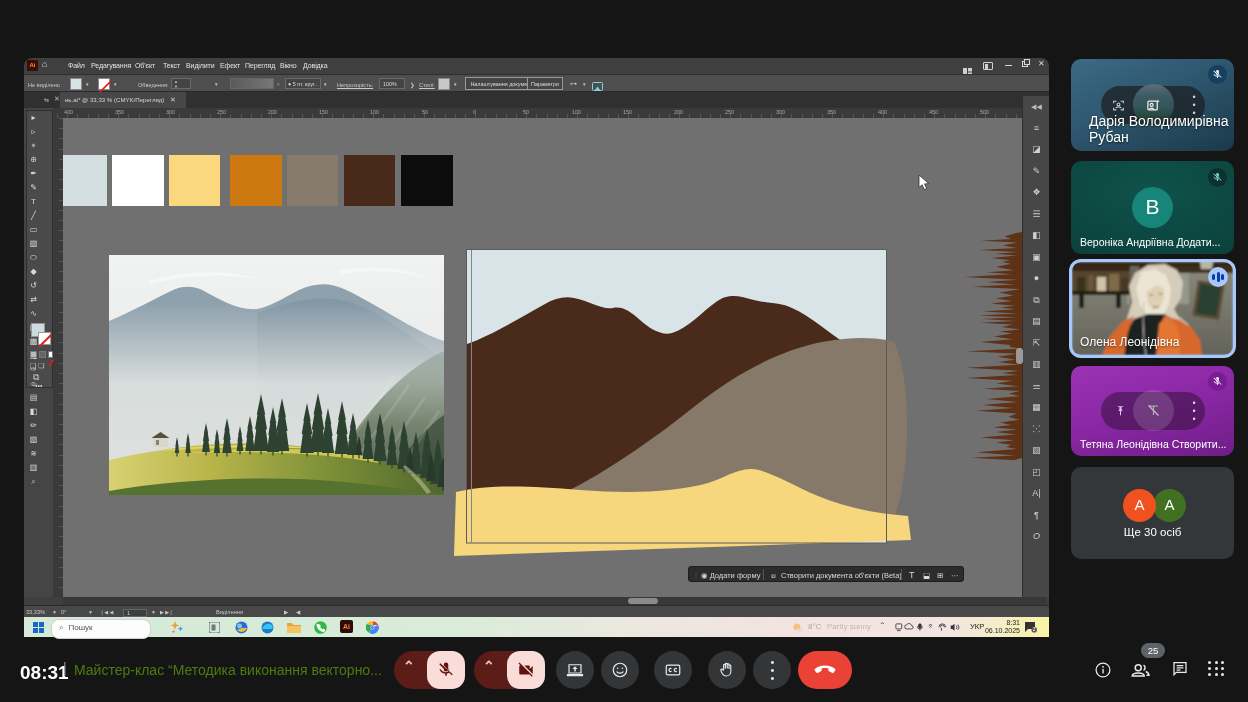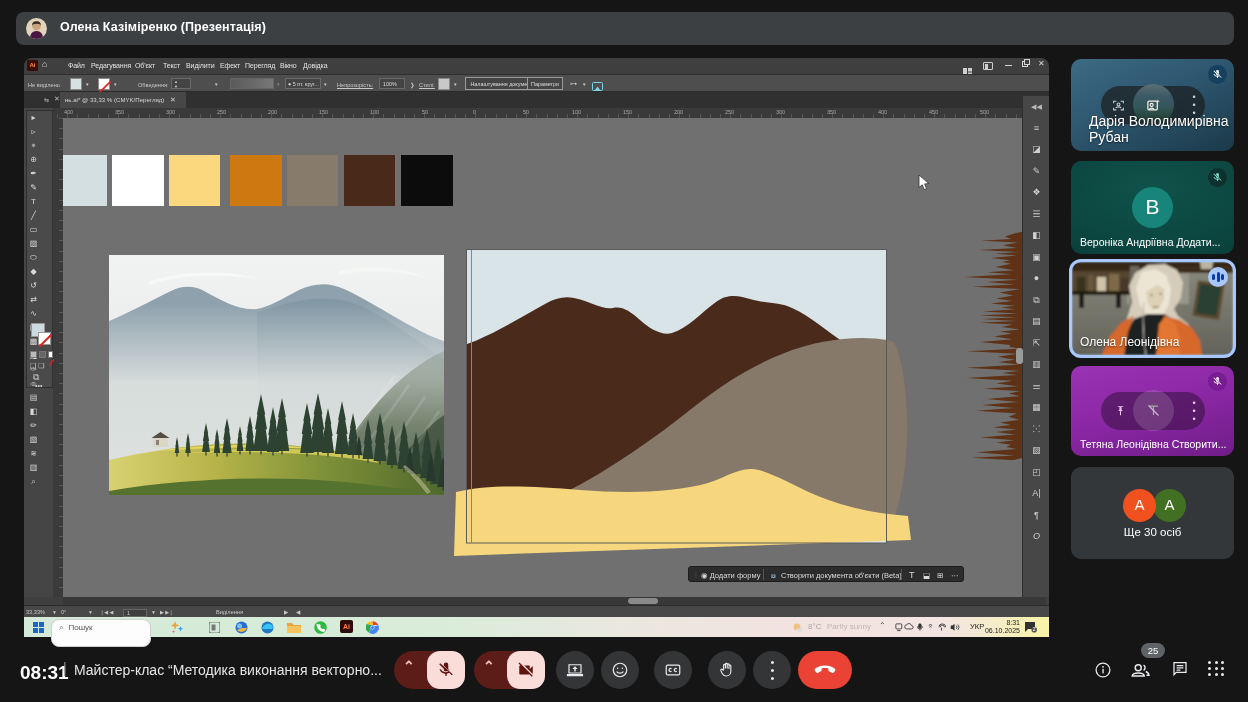--- a/index.html
+++ b/index.html
@@ -39,29 +39,20 @@
   
   #taskbar { left:24px; top:617px; width:1025px; height:20px;
     background:linear-gradient(90deg,#d4e9d7 0%,#d8ecd9 40%,#eae8df 58%,#f2e3e0 74%,#f3e5e2 90%,#f5edc8 95%,#f9f3a6 100%); }
   
   .circ { width:38px; height:38px; border-radius:50%; background:#333537; top:651px; }
 </style>
 </head>
 <body>
 <div id="stage">
 
-<div class="abs" id="topbar">
-  <div class="abs av"><svg width="21" height="21" viewBox="0 0 21 21">
-    <rect width="21" height="21" fill="#e3d3bb"></rect>
-    <path d="M4 21 Q4 13 10.5 13 Q17 13 17 21 Z" fill="#4a1542"></path>
-    <circle cx="10.5" cy="8" r="4.4" fill="#caa37e"></circle>
-    <path d="M6 8 Q6 3 10.5 3.4 Q15 3 15 8 L14.4 6.4 Q10.5 5 6.8 6.6 Z" fill="#3c2b22"></path>
-  </svg></div>
-  <div class="abs nm">Олена Казіміренко (Презентація)</div>
-</div>
 
 <div class="abs" id="aiwin">
   <div class="abs" id="menubar">
     <div class="abs" style="left:3px;top:2px;width:11px;height:11px;background:#3a0d08;border-radius:1px;color:#ff8d3a;font-size:6px;font-weight:700;text-align:center;line-height:11px;">Ai</div>
     <div class="abs" style="left:18px;top:1px;color:#e8e8e8;font-size:9px;">⌂</div>
     <div class="abs menu" style="left:44px;">Файл</div>
     <div class="abs menu" style="left:67px;">Редагування</div>
     <div class="abs menu" style="left:111px;">Об'єкт</div>
     <div class="abs menu" style="left:139px;">Текст</div>
     <div class="abs menu" style="left:162px;">Виділити</div>
@@ -344,21 +335,21 @@
   <path d="M1 0 L1 12.5 L4.2 9.8 L6.2 14.6 L8.6 13.6 L6.6 8.9 L10.8 8.6 Z" fill="#fff" stroke="#333" stroke-width=".8"></path>
 </svg>
 
 <div class="abs" id="taskbar">
   <svg class="abs" style="left:9px;top:5px;" width="11" height="11" viewBox="0 0 11 11">
         <rect x="0" y="0" width="5" height="5" fill="#1a66c8"></rect>
         <rect x="6" y="0" width="5" height="5" fill="#1a66c8"></rect>
         <rect x="0" y="6" width="5" height="5" fill="#1a66c8"></rect>
         <rect x="6" y="6" width="5" height="5" fill="#1a66c8"></rect>
       </svg>
-  <div class="abs" style="left:27px;top:2px;width:100px;height:28px;background:#fdfdfd;border:1px solid #d0d0d0;border-radius:8px;color:#555;font-size:8px;line-height:15px;">
+  <div class="abs" style="left:27px;top:2px;width:100px;height:20px;background:#fdfdfd;border:1px solid #d0d0d0;border-radius:8px;color:#555;font-size:8px;line-height:15px;">
     <span style="margin-left:7px;">⌕</span><span style="margin-left:5px;">Пошук</span>
   </div>
   <svg class="abs" style="left:146px;top:4px;" width="14" height="12" viewBox="0 0 14 12">
         <path d="M5 0 L6.2 3.2 L9.4 4.4 L6.2 5.6 L5 8.8 L3.8 5.6 L0.6 4.4 L3.8 3.2 Z" fill="#e8a33c"></path>
         <path d="M10.5 5 L11.3 7 L13.3 7.8 L11.3 8.6 L10.5 10.6 L9.7 8.6 L7.7 7.8 L9.7 7 Z" fill="#3aa3e8"></path>
         <path d="M3.5 9 L4 10.3 L5.3 10.8 L4 11.3 L3.5 12 L3 11.3 L1.7 10.8 L3 10.3 Z" fill="#e86a8a"></path>
       </svg>
   <svg class="abs" style="left:185px;top:5px;" width="11" height="11">
         <rect x="0" y="0" width="11" height="11" rx="2" fill="none" stroke="#777" stroke-width="1.2"></rect>
         <rect x="2.5" y="2.5" width="4" height="6" fill="#777"></rect>
@@ -525,21 +516,21 @@
 </div>
 
 <div class="abs" style="left:1071px;top:467px;width:163px;height:92px;border-radius:10px;background:#34373a;">
   <div class="abs" style="left:82px;top:22px;width:33px;height:33px;border-radius:50%;background:#417022;color:#fff;font-size:15px;text-align:center;line-height:32px;">A</div>
   <div class="abs" style="left:52px;top:22px;width:33px;height:33px;border-radius:50%;background:#f1511f;color:#fff;font-size:15px;text-align:center;line-height:32px;">A</div>
   <div class="abs" style="left:0;top:59px;width:163px;text-align:center;color:#fff;font-size:11.5px;">Ще 30 осіб</div>
 </div>
 
 <div class="abs" style="left:20px;top:662px;color:#fff;font-size:19px;font-weight:bold;">08:31</div>
 <div class="abs" style="left:63px;top:660px;color:#8a8d91;font-size:14px;">|</div>
-<div class="abs" style="left:74px;top:662px;color:#e5e5e5;font-size:14px;">Майстер-клас “Методика виконання векторно...</div>
+<div class="abs" style="left:74px;top:662px;color:#4d7c0f;font-size:14px;">Майстер-клас “Методика виконання векторно...</div>
 
 <div class="abs" style="left:394px;top:651px;width:44px;height:38px;background:#5c1d18;border-radius:19px 4px 4px 19px;"></div>
 <div class="abs" style="left:403px;top:658px;color:#f3c0bc;font-size:14px;font-weight:700;">⌃</div>
 <div class="abs" style="left:427px;top:651px;width:38px;height:38px;background:#fadcd9;border-radius:13px;">
   <svg style="position:absolute;left:10px;top:10px;" width="18" height="18" viewBox="0 0 24 24" fill="#601410">
         <path d="M15 10.6 V5 a3 3 0 0 0 -6 0 v1 l6 6 Z M4.3 3 L3 4.3 L9 10.4 v0.6 a3 3 0 0 0 6 0 v-0.2 l1.6 1.6 a7 7 0 0 1 -11.6 -1.4 h-1.7 a8.7 8.7 0 0 0 7.7 5.9 v2.7 h2 v-2.7 a8.6 8.6 0 0 0 3.4 -1.1 l3.3 3.3 1.3 -1.3 Z"></path>
       </svg>
 </div>
 <div class="abs" style="left:474px;top:651px;width:44px;height:38px;background:#5c1d18;border-radius:19px 4px 4px 19px;"></div>
 <div class="abs" style="left:483px;top:658px;color:#f3c0bc;font-size:14px;font-weight:700;">⌃</div>

